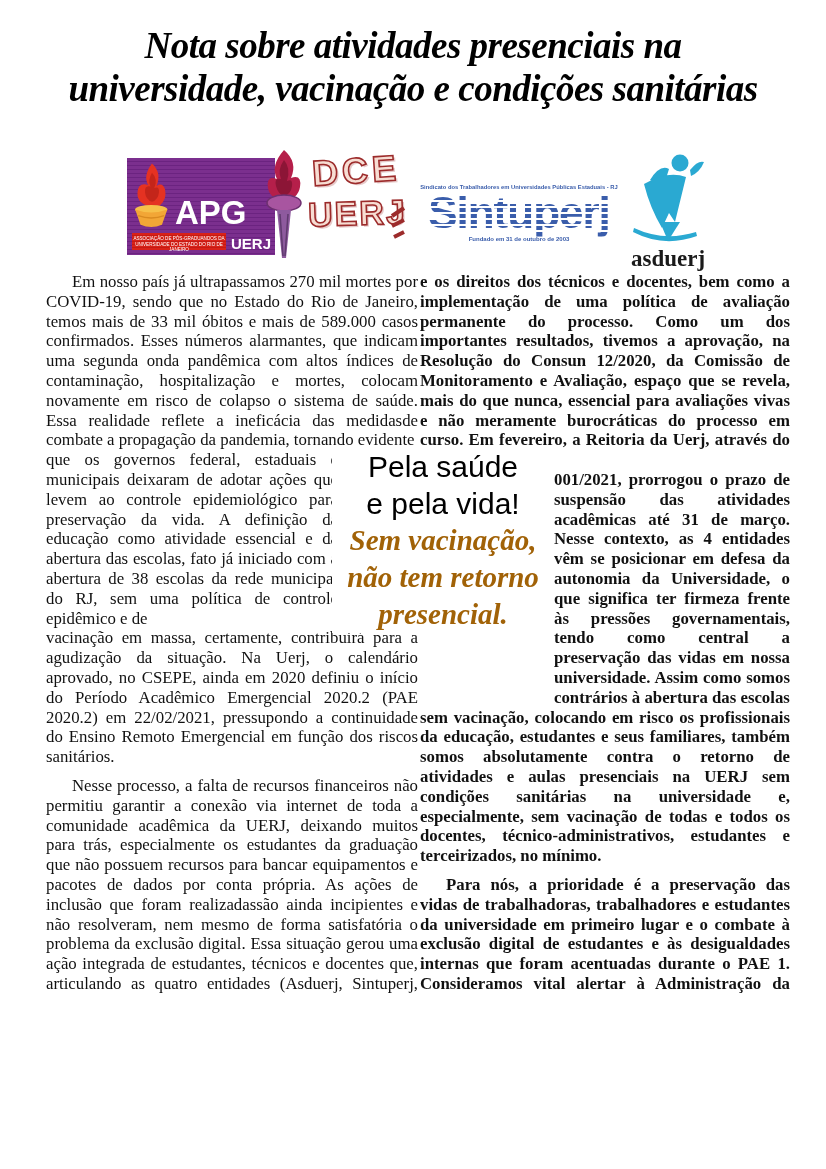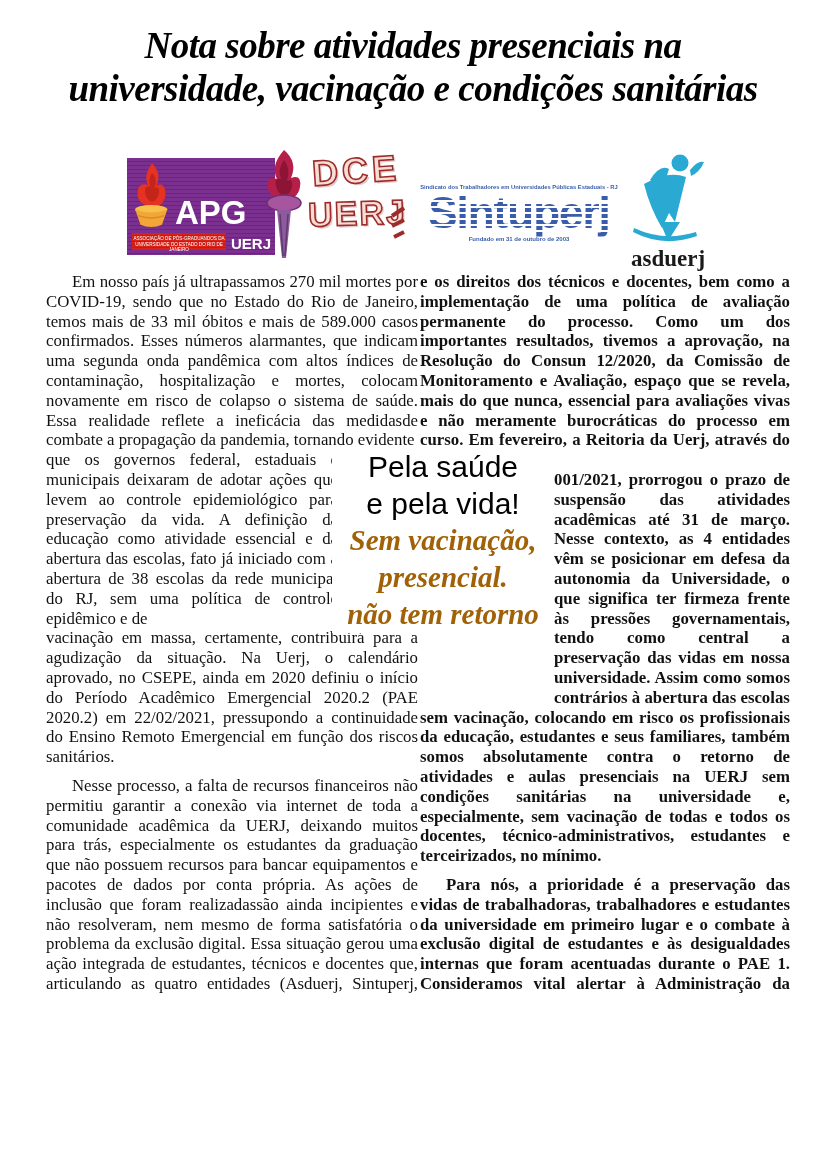--- a/index.html
+++ b/index.html
@@ -153,22 +153,22 @@
       <div class="para">e os direitos dos técnicos e docentes, bem como a implementação de uma política de avaliação permanente do processo. Como um dos importantes resultados, tivemos a aprovação, na Resolução do Consun 12/2020, da Comissão de Monitoramento e Avaliação, espaço que se revela, mais do que nunca, essencial para avaliações vivas e não meramente burocráticas do processo em curso. Em fevereiro, a Reitoria da Uerj, através do AEDA</div>
       <div class="para narrow-r">001/2021, prorrogou o prazo de suspensão das atividades acadêmicas até 31 de março. Nesse contexto, as 4 entidades vêm se posicionar em defesa da autonomia da Universidade, o que significa ter firmeza frente às pressões governamentais, tendo como central a preservação das vidas em nossa universidade. Assim como somos contrários à abertura das escolas</div>
       <div class="para">sem vacinação, colocando em risco os profissionais da educação, estudantes e seus familiares, também somos absolutamente contra o retorno de atividades e aulas presenciais na UERJ sem condições sanitárias na universidade e, especialmente, sem vacinação de todas e todos os docentes, técnico-administrativos, estudantes e terceirizados, no mínimo.</div>
       <div class="para ind gap">Para nós, a prioridade é a preservação das vidas de trabalhadoras, trabalhadores e estudantes da universidade em primeiro lugar e o combate à exclusão digital de estudantes e às desigualdades internas que foram acentuadas durante o PAE 1. Consideramos vital alertar à Administração da Universidade, em todas as suas instâncias, que o descaso dos governantes tem provocado atraso na programação de vacinação em massa, o que nos afeta diretamente, impedindo que voltemos às atividades acadêmicas presenciais, em geral, o que inclui todos os tipos de aulas. Nesse sentido consideramos fundamental que a suspensão das atividades presencias na UERJ se estenda até que tenhamos vacina e condições de trabalho para todos e todas!</div>
     </div>
 
     <div class="callout">
       <div class="sans">Pela saúde</div>
       <div class="sans">e pela vida!</div>
       <div class="serif-bi">Sem vacinação,</div>
+      <div class="serif-bi">não tem retorno</div>
       <div class="serif-bi">presencial.</div>
-      <div class="serif-bi">não tem retorno</div>
     </div>
   </div>
 
   <div class="dateline">Rio de Janeiro 17 de março de 2021</div>
 
   <div class="footer-bar">
     <span class="b">Fórum das 4 entidades da UERJ</span><span> (ASDUERJ, SINTUPERJ, DCE e APG)</span>
   </div>
 
 </div>

